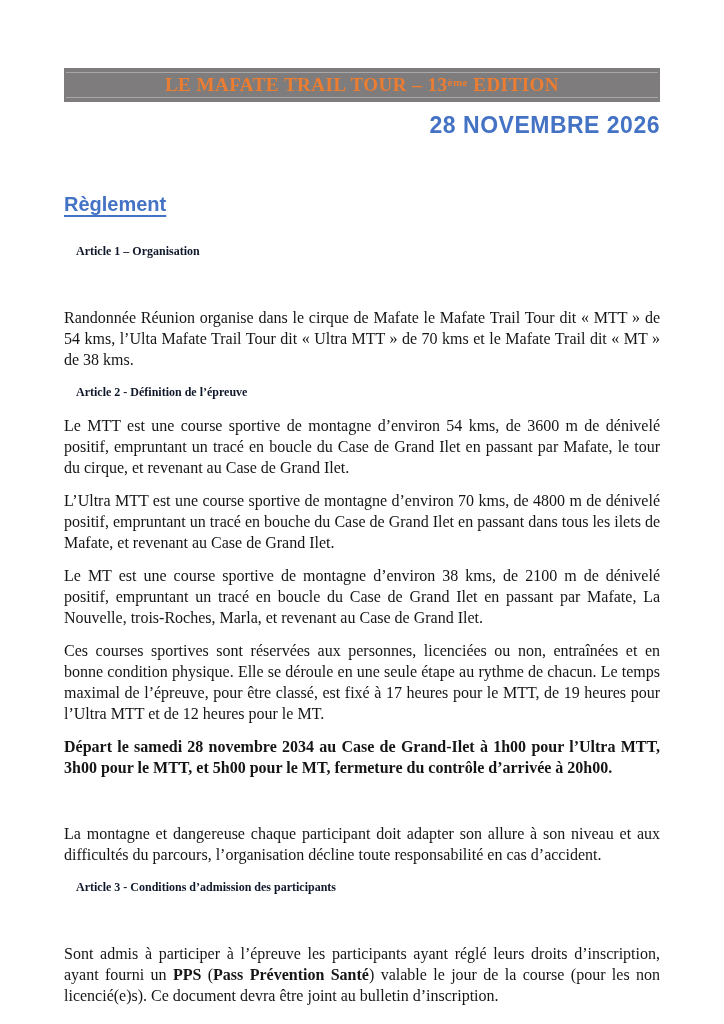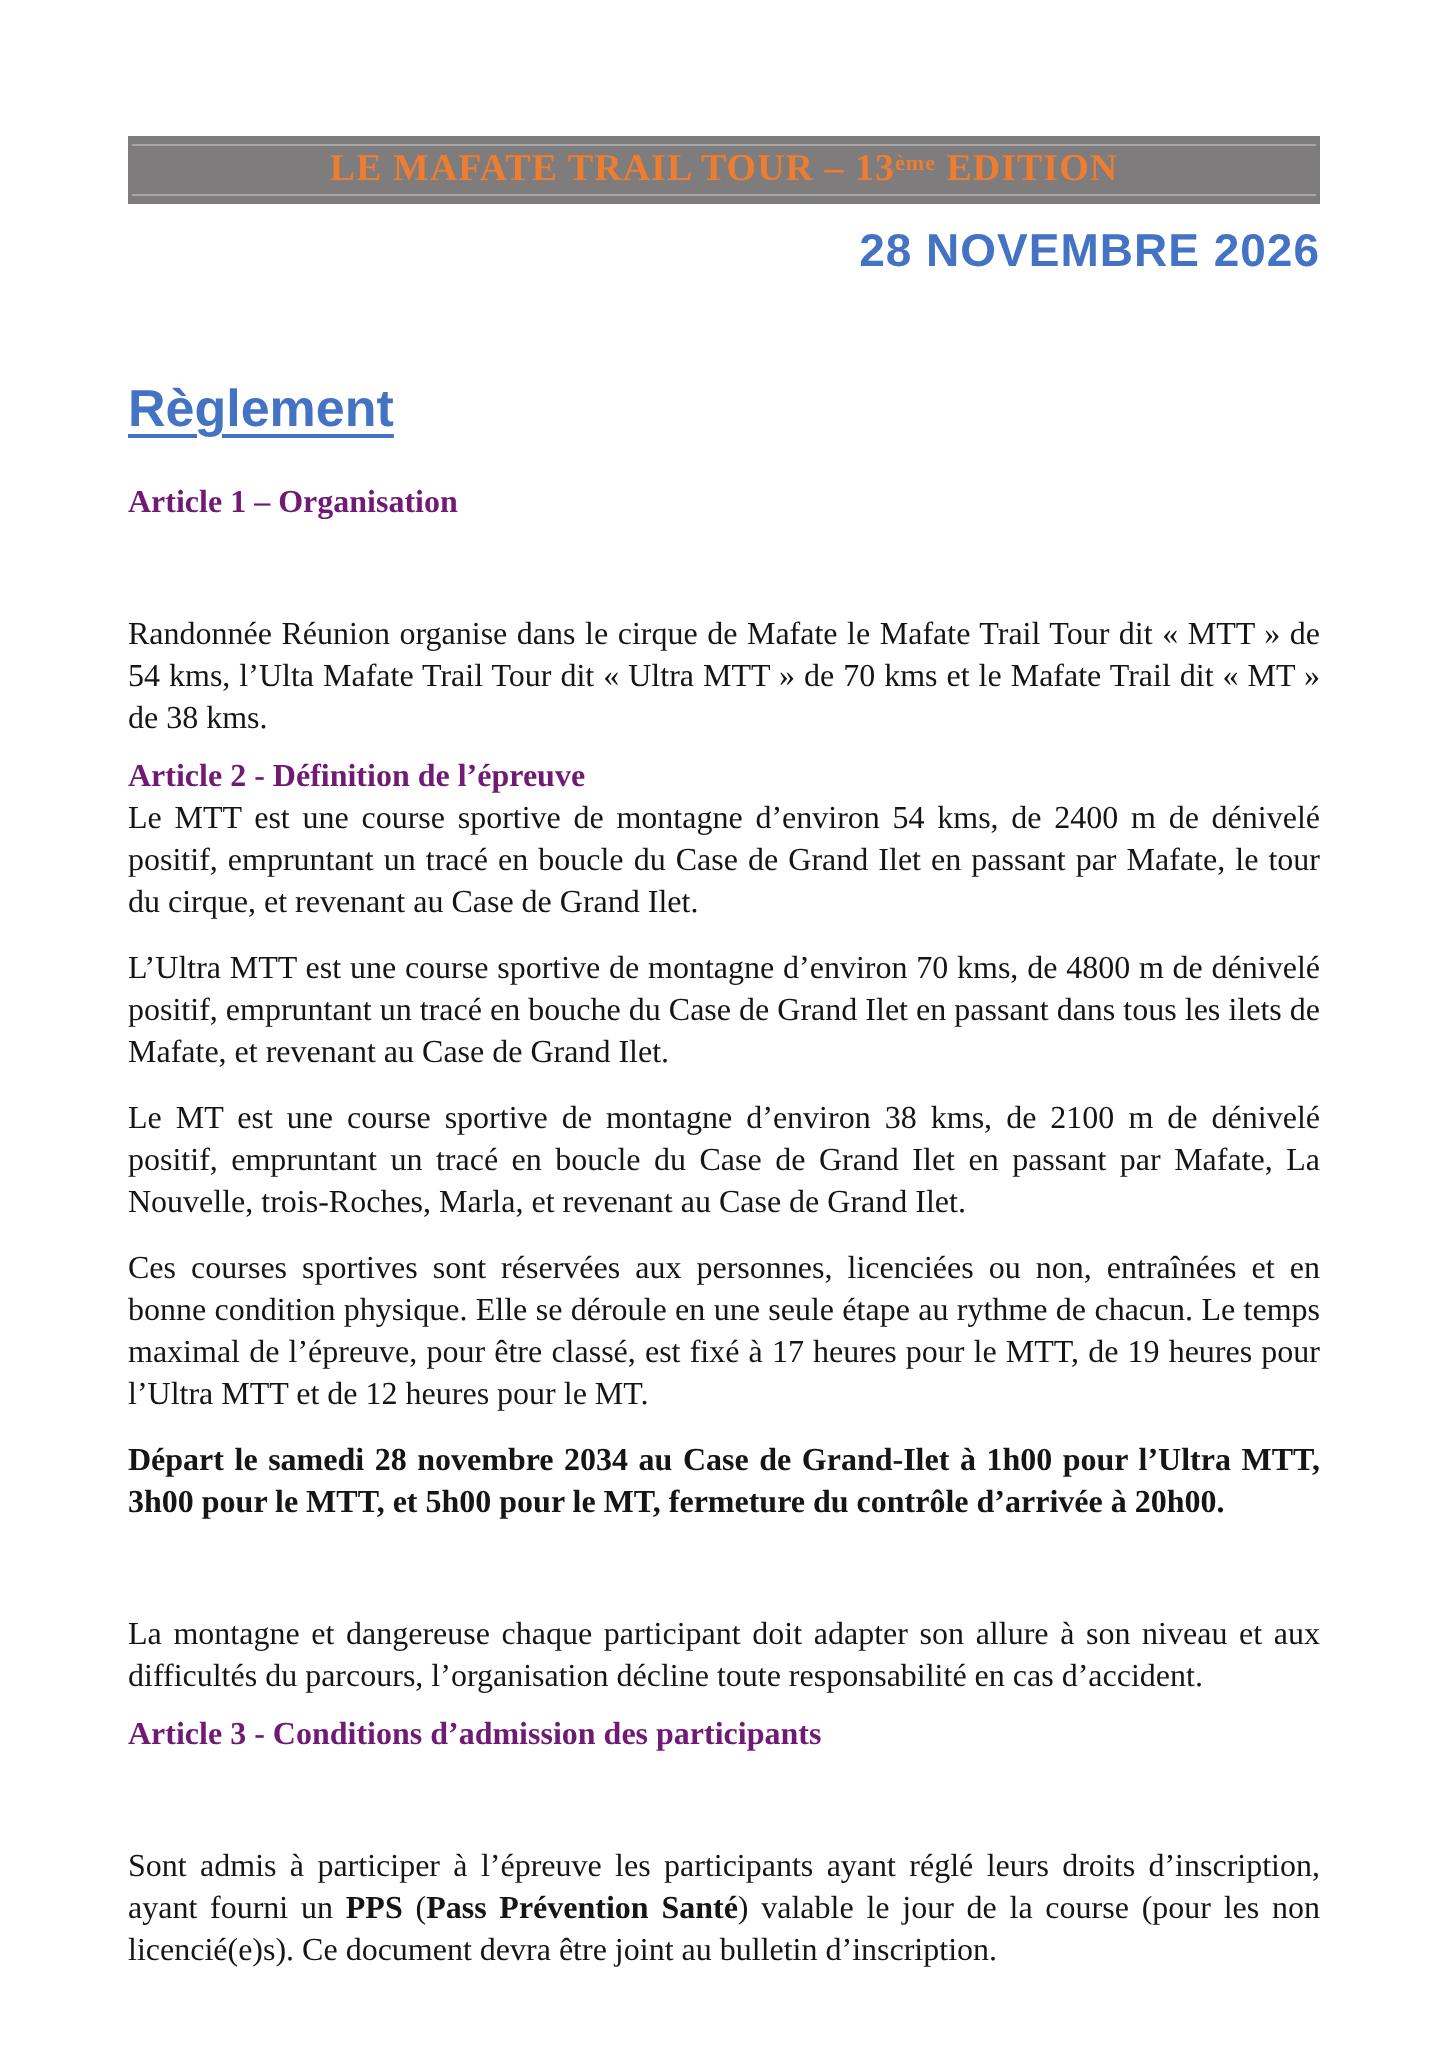--- a/index.html
+++ b/index.html
@@ -62,36 +62,36 @@
     font-size: 23px;
     letter-spacing: 0.5px;
     color: #4472C4;
   }
 
   
   .doc-heading {
     margin: 50px 0 22px 0;
     font-family: "Liberation Sans", sans-serif;
     font-weight: bold;
-    font-size: 26px;
+    font-size: 20px;
     line-height: 30px;
     color: #4472C4;
     text-decoration: underline;
     text-decoration-thickness: 2px;
     text-underline-offset: 4px;
   }
 
   
   .article-title {
-    margin: 0;
+    margin: 12px;
     font-family: "Liberation Serif", serif;
     font-weight: bold;
-    font-size: 16px;
+    font-size: 12px;
     line-height: 21px;
-    color: #701a75;
+    color: #0f172a;
   }
   .body-p {
     margin: 0 0 12px 0;
     font-size: 16px;
     line-height: 21px;
     text-align: justify;
     text-justify: inter-word;
   }
   .section .body-p:last-of-type { margin-bottom: 8px; margin-top: 45px; }
   .bold-p { font-weight: bold; }
@@ -122,21 +122,21 @@
 
   <h1 class="doc-heading">Règlement</h1>
 
   <section class="section">
     <h2 class="article-title">Article 1 – Organisation</h2>
     <p class="body-p">Randonnée Réunion organise dans le cirque de Mafate  le Mafate Trail Tour dit « MTT » de 54 kms, l’Ulta Mafate Trail Tour dit « Ultra MTT » de 70 kms et le Mafate Trail dit « MT » de 38 kms.</p>
   </section>
 
   <section class="section">
     <h2 class="article-title">Article 2 - Définition de l’épreuve</h2>
-    <p class="body-p">Le MTT est une course sportive de montagne d’environ 54 kms, de 2400 m de dénivelé positif, empruntant un tracé en boucle du Case de Grand Ilet en passant par Mafate, le tour du cirque, et revenant au Case de Grand Ilet.</p>
+    <p class="body-p">Le MTT est une course sportive de montagne d’environ 54 kms, de 3600 m de dénivelé positif, empruntant un tracé en boucle du Case de Grand Ilet en passant par Mafate, le tour du cirque, et revenant au Case de Grand Ilet.</p>
     <p class="body-p">L’Ultra MTT est une course sportive de montagne d’environ 70 kms, de 4800 m de dénivelé positif, empruntant un tracé en bouche du Case de Grand Ilet en passant dans tous les ilets de Mafate, et revenant au Case de Grand Ilet.</p>
     <p class="body-p">Le MT est une course sportive de montagne d’environ 38 kms, de 2100 m de dénivelé positif, empruntant un tracé en boucle du Case de Grand Ilet en passant par Mafate, La Nouvelle, trois-Roches, Marla, et revenant au Case de Grand Ilet.</p>
     <p class="body-p">Ces courses sportives sont réservées aux personnes, licenciées ou non, entraînées et en bonne condition physique. Elle se déroule en une seule étape au rythme de chacun. Le temps maximal de l’épreuve, pour être classé, est fixé à 17 heures pour le MTT, de 19 heures pour l’Ultra MTT et de 12 heures pour le MT.</p>
     <p class="body-p bold-p">Départ le samedi 28 novembre 2034 au Case de Grand-Ilet à 1h00 pour l’Ultra MTT, 3h00 pour le MTT, et 5h00 pour le MT, fermeture du contrôle d’arrivée à 20h00.</p>
     <p class="body-p">La montagne et dangereuse chaque participant doit adapter son allure à son niveau et aux difficultés du parcours, l’organisation décline toute responsabilité en cas d’accident.</p>
   </section>
 
   <section class="section">
     <h2 class="article-title">Article 3 - Conditions d’admission des participants</h2>
     <p class="body-p"><span>Sont admis à participer à l’épreuve les participants ayant réglé leurs droits d’inscription, ayant fourni un </span><strong>PPS</strong><span> (</span><strong>Pass Prévention Santé</strong><span>) valable le jour de la course (pour les non licencié(e)s). Ce document devra être joint au bulletin d’inscription.</span></p>

